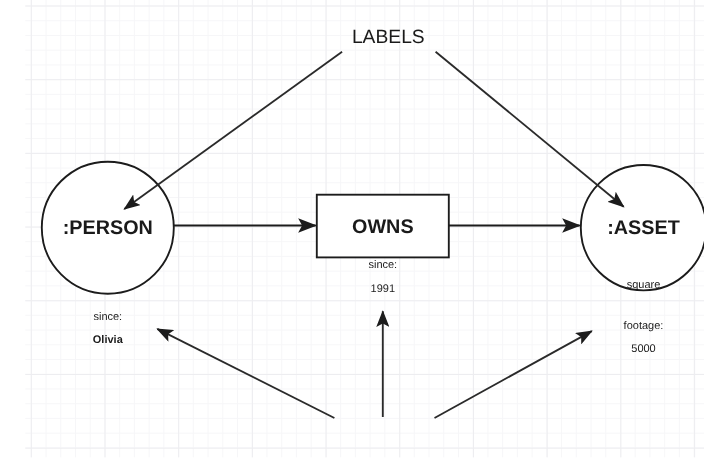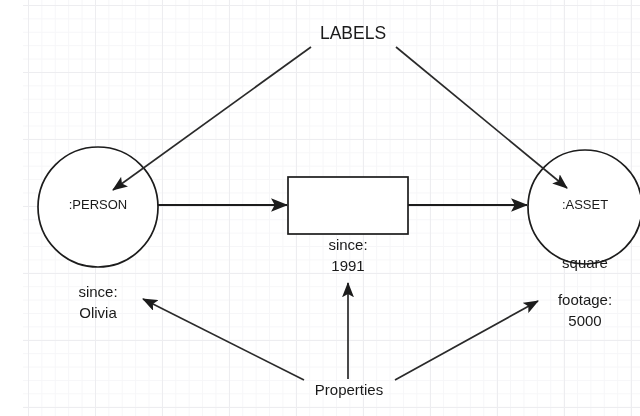--- a/index.html
+++ b/index.html
@@ -52,24 +52,25 @@
   }
   .lbl {
     position: absolute;
     color: #1a1a1a;
     white-space: pre;
     text-align: center;
     line-height: 1.18;
     -webkit-font-smoothing: antialiased;
   }
   .node-text {
-    font-size: 13px;
+    font-size: 18px;
+    font-weight: bold;
   }
   .prop-text {
-    font-size: 15px;
+    font-size: 10px;
   }
   .title-text {
     font-size: 17.5px;
   }
   .center-x {
     transform: translateX(-50%);
   }
 </style>
 </head>
 <body>
@@ -101,28 +102,28 @@
 
     <line class="conn-thin" marker-end="url(#arrowhead)" x1="325" y1="379" x2="325" y2="283"></line>
 
     <line class="conn-thin" marker-end="url(#arrowhead)" x1="372" y1="380" x2="515" y2="301"></line>
   </svg>
 
   <div class="lbl title-text center-x" style="left:330px; top:23px;">LABELS</div>
 
   <div class="lbl node-text center-x" style="left:75px; top:197px;">:PERSON</div>
 
+  <div class="lbl node-text center-x" style="left:325px; top:196px;">OWNS</div>
 
   <div class="lbl node-text center-x" style="left:562px; top:197px;">:ASSET</div>
 
   <div class="lbl prop-text center-x" style="left:75px; top:283px;">since:</div>
-  <div class="lbl prop-text center-x" style="left:75px; top:304px;">Olivia</div>
+  <div class="lbl prop-text center-x" style="left:75px; top:304px;font-weight:bold;">Olivia</div>
 
   <div class="lbl prop-text center-x" style="left:325px; top:236px;">since:</div>
   <div class="lbl prop-text center-x" style="left:325px; top:257px;">1991</div>
 
   <div class="lbl prop-text center-x" style="left:562px; top:254px;">square</div>
   <div class="lbl prop-text center-x" style="left:562px; top:291px;">footage:</div>
   <div class="lbl prop-text center-x" style="left:562px; top:312px;">5000</div>
 
-  <div class="lbl prop-text center-x" style="left:326px; top:381px;">Properties</div>
 
 </div>
 
 </body></html>

